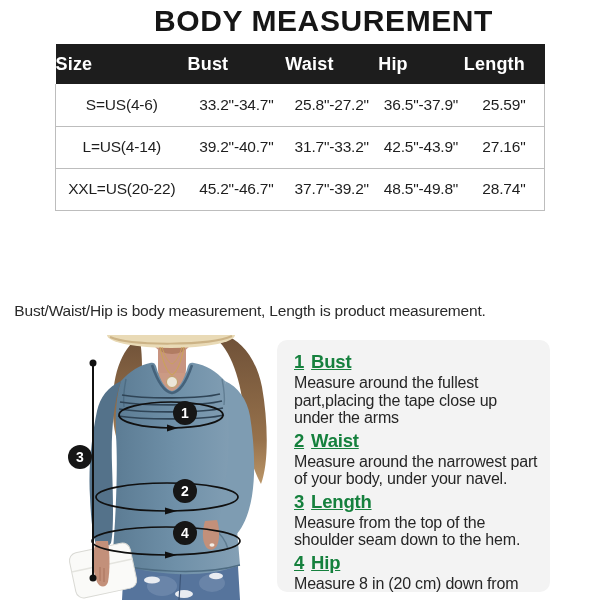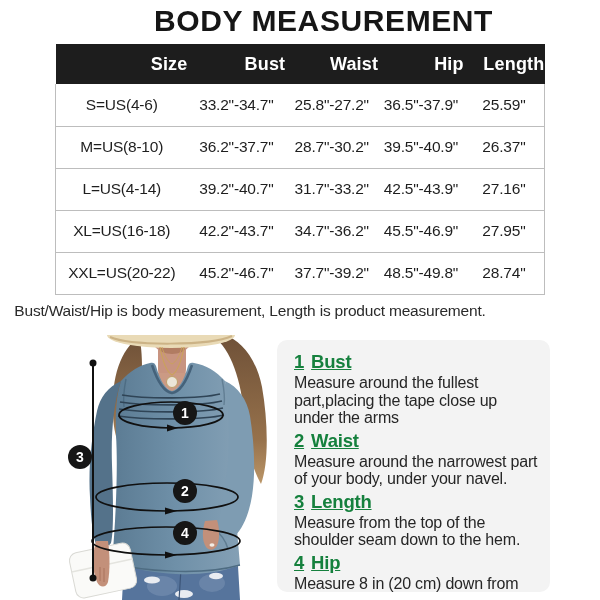--- a/index.html
+++ b/index.html
@@ -16,21 +16,21 @@
   }
   table.size-table {
     position:absolute; top:44px; left:55px; width:490px;
     border-collapse:collapse; table-layout:fixed;
   }
   .size-table col.c1{width:27%;} .size-table col.c2{width:20%;}
   .size-table col.c3{width:19%;} .size-table col.c4{width:17.5%;}
   .size-table col.c5{width:16.5%;}
   .size-table th {
     background:#1d1d1d; color:#ffffff; font-size:18px; font-weight:700;
-    height:40px; padding:0; text-align:right; border:none; letter-spacing:0.2px;
+    height:40px; padding:0; text-align:left; border:none; letter-spacing:0.2px;
   }
   .size-table td {
     background:#ffffff; height:42px; padding:0; text-align:center;
     font-size:15.5px; font-weight:400; color:#1e1e1e;
     border:1.5px solid #bdbdbd; border-top:none; letter-spacing:-0.2px;
   }
   .size-table tr td:not(:first-child){ border-left:none; }
   .size-table tr td:not(:last-child){ border-right:none; }
   .note {
     position:absolute; top:302px; left:0; width:500px; margin:0;
@@ -79,39 +79,25 @@
   </thead>
   <tbody>
     <tr>
       <td>S=US(4-6)</td>
       <td>33.2"-34.7"</td>
       <td>25.8"-27.2"</td>
       <td>36.5"-37.9"</td>
       <td>25.59"</td>
     </tr>
     <tr>
-      <td>M=US(8-10)</td>
-      <td>36.2"-37.7"</td>
-      <td>28.7"-30.2"</td>
-      <td>39.5"-40.9"</td>
-      <td>26.37"</td>
-    </tr>
-    <tr>
       <td>L=US(4-14)</td>
       <td>39.2"-40.7"</td>
       <td>31.7"-33.2"</td>
       <td>42.5"-43.9"</td>
       <td>27.16"</td>
-    </tr>
-    <tr>
-      <td>XL=US(16-18)</td>
-      <td>42.2"-43.7"</td>
-      <td>34.7"-36.2"</td>
-      <td>45.5"-46.9"</td>
-      <td>27.95"</td>
     </tr>
     <tr>
       <td>XXL=US(20-22)</td>
       <td>45.2"-46.7"</td>
       <td>37.7"-39.2"</td>
       <td>48.5"-49.8"</td>
       <td>28.74"</td>
     </tr>
   </tbody>
 </table>

